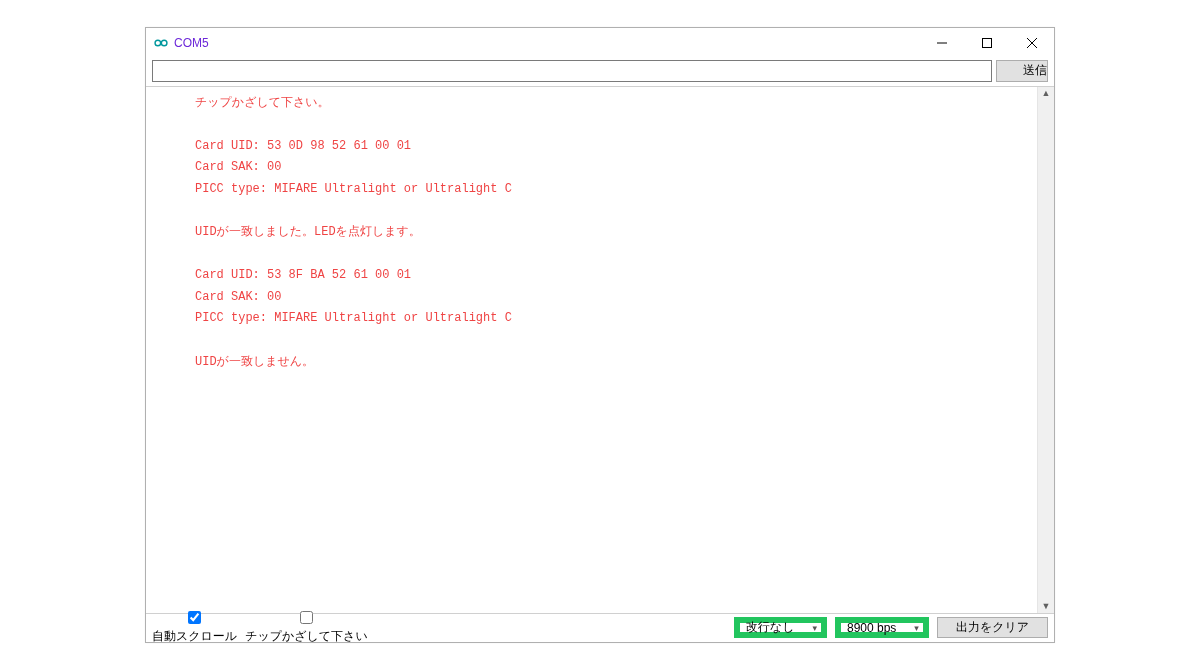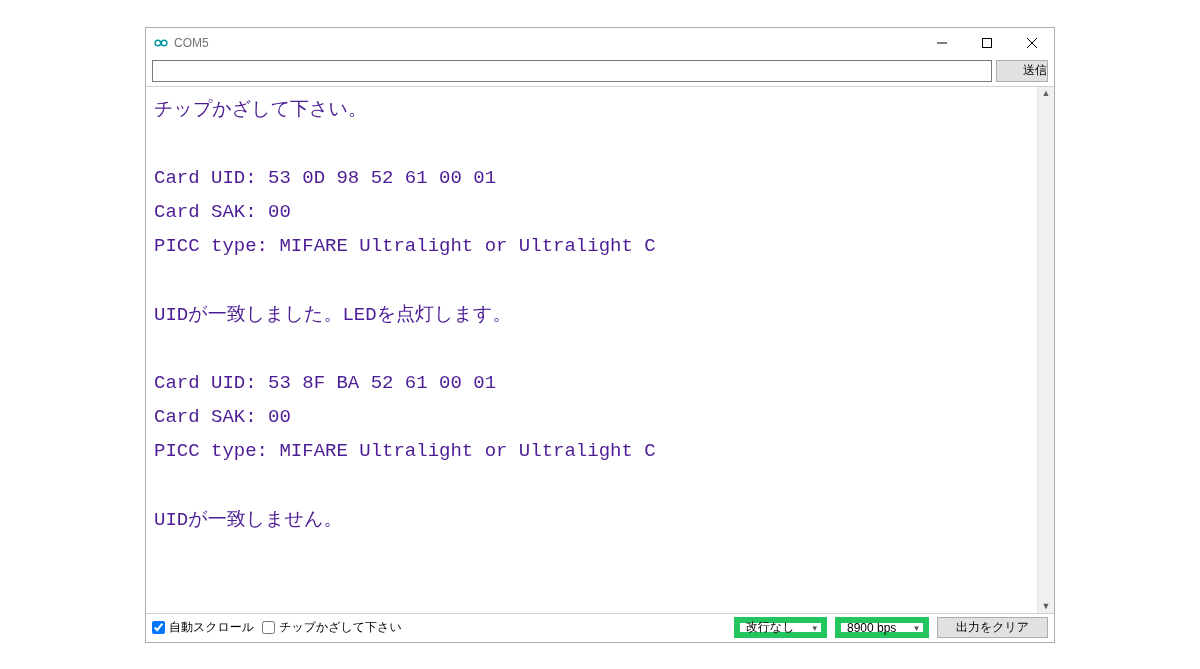--- a/index.html
+++ b/index.html
@@ -31,21 +31,21 @@
     padding: 0 0 0 8px;
     background: #ffffff;
     border-bottom: 0;
   }
   .app-icon {
     width: 14px; height: 14px;
     margin-right: 6px;
     display: flex; align-items: center; justify-content: center;
   }
   .title-text {
-    color: #737373;
+    color: #6d28d9;
     font-size: 12px;
     flex: 0 0 auto;
   }
   .title-spacer { flex: 1; }
   .win-btn {
     width: 45px; height: 30px;
     display: flex; align-items: center; justify-content: center;
     color: #000;
   }
   .win-btn svg { display:block; }
@@ -80,25 +80,26 @@
     flex: 1;
     display: flex;
     border-top: 1px solid #d0d0d0;
     border-bottom: 1px solid #d0d0d0;
     min-height: 0;
   }
   .console {
     flex: 1;
     padding: 6px 8px;
     font-family: "Courier New","ＭＳ ゴシック","MS Gothic", monospace;
-    font-size: 19px;
+    font-size: 12px;
     line-height: 1.8;
     white-space: pre-wrap;
-    color: #4c1d95;
+    color: #ef4444;
     overflow: hidden;
+    margin-left: 41px;
   }
   .vscroll {
     width: 17px;
     background: #f0f0f0;
     border-left: 1px solid #e5e5e5;
     position: relative;
     display:flex; flex-direction:column; align-items:center; justify-content:space-between;
     padding:2px 0;
   }
   .scroll-arrow {
@@ -112,20 +113,21 @@
     align-items: center;
     padding: 0 6px;
     gap: 8px;
   }
   .check {
     display: inline-flex;
     align-items: center;
     gap: 4px;
     font-size: 12px;
     color: #000;
+    flex-direction: column;
   }
   .check input {
     width: 13px; height: 13px;
     margin:0;
   }
   .bottom-spacer { flex: 1; }
   .combo {
     height: 21px;
     border: 6px solid #22c55e;
     background: #fff;

